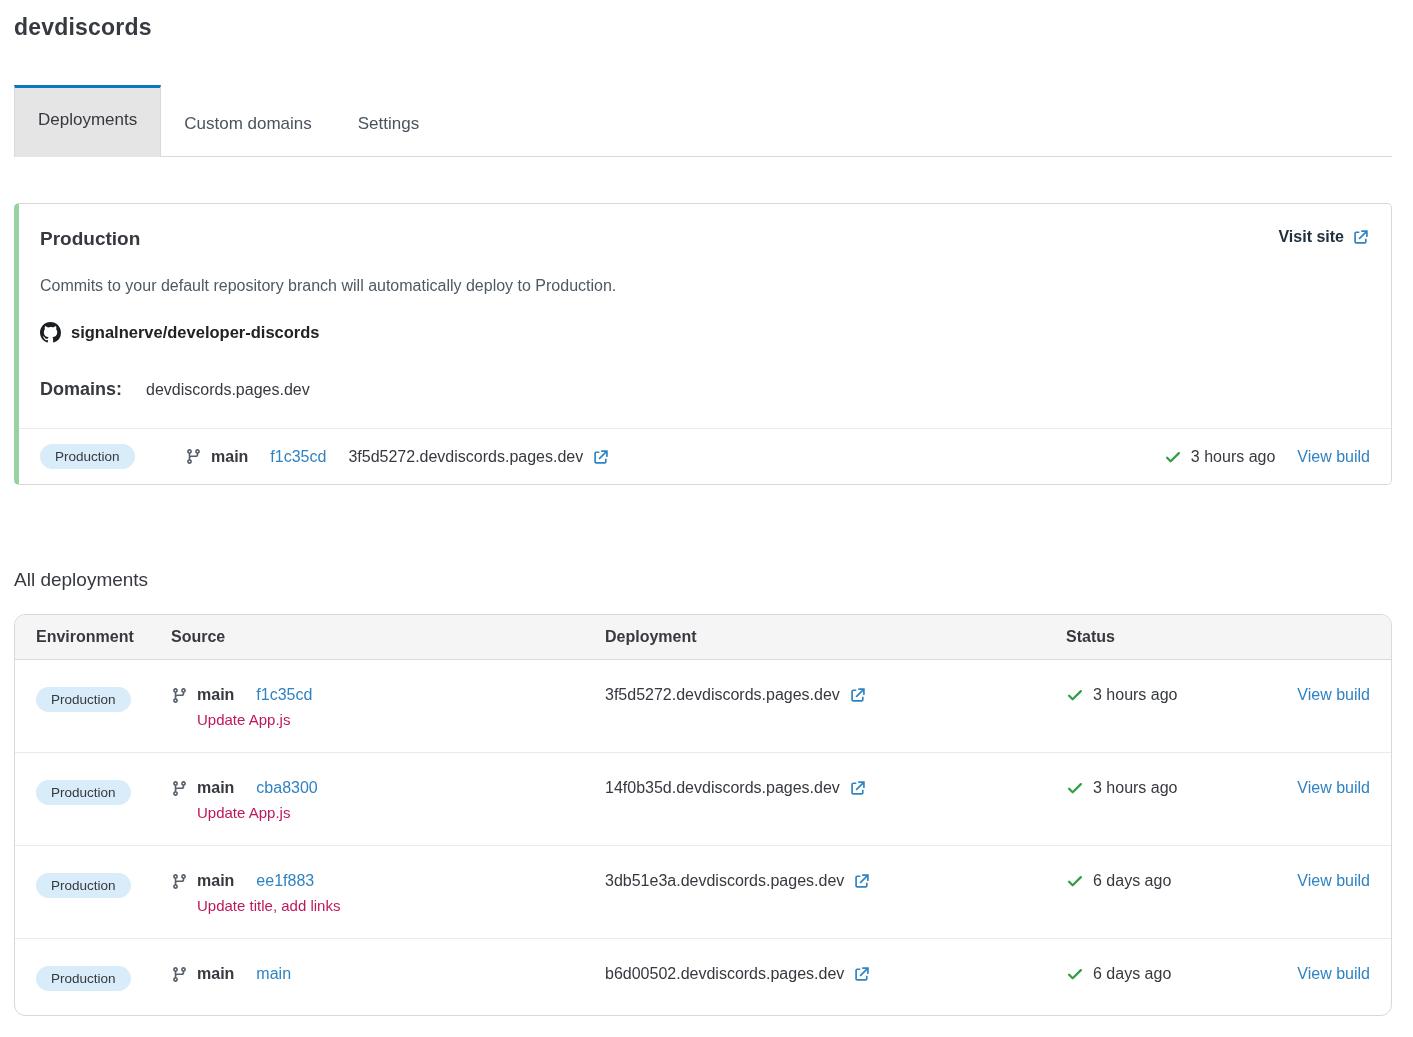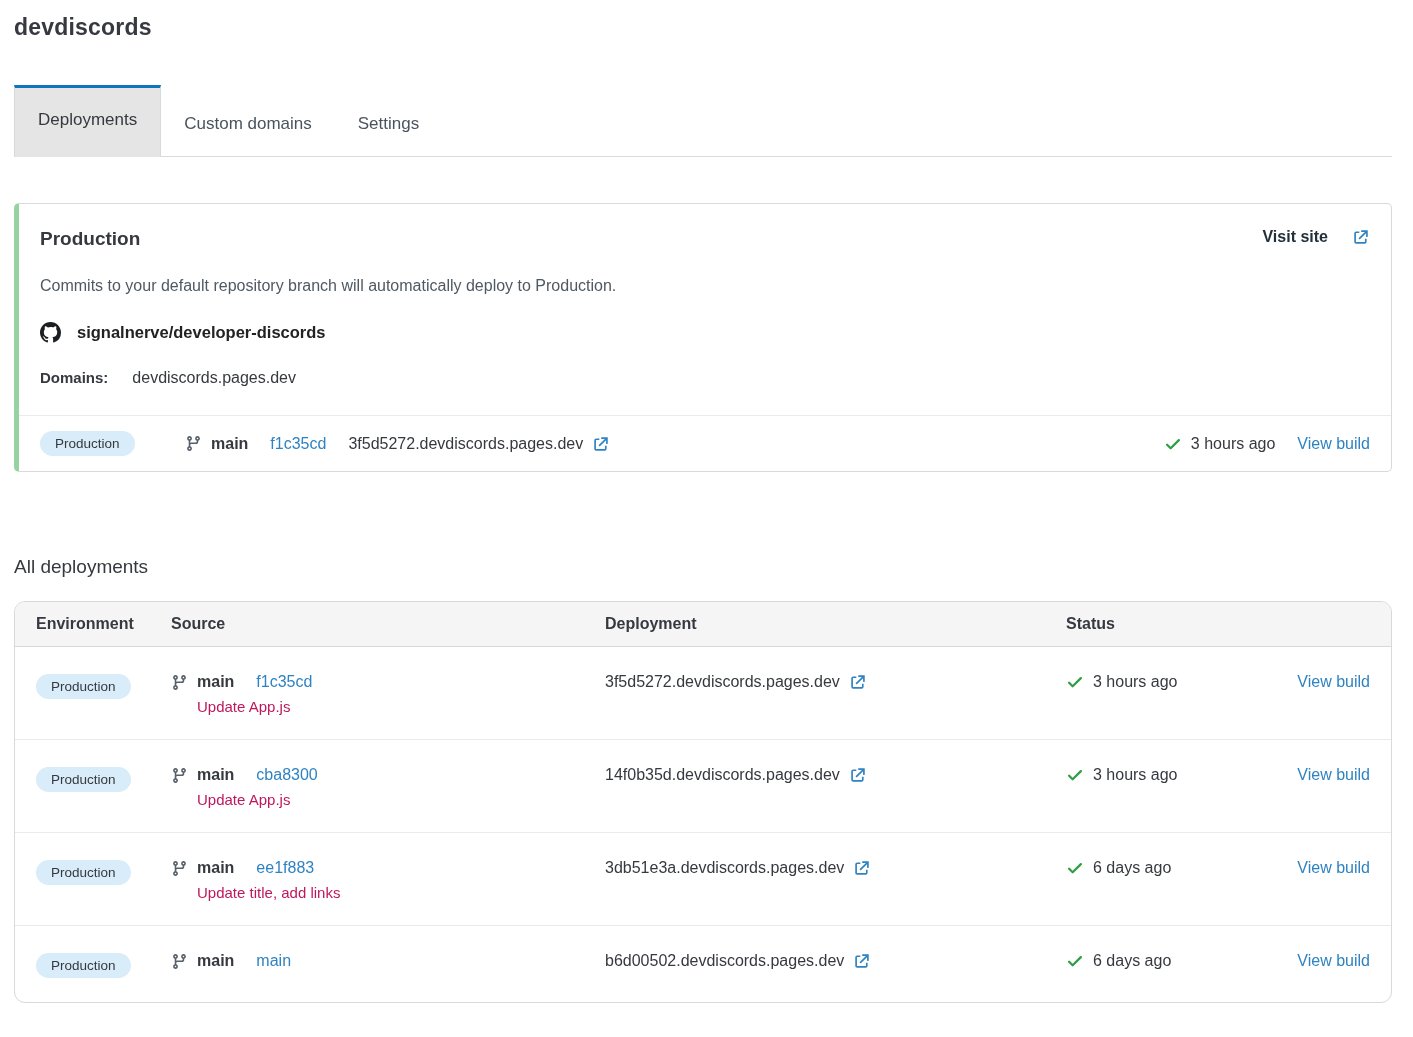--- a/index.html
+++ b/index.html
@@ -34,26 +34,26 @@
   
   .prod-card {
     margin-top: 46px;
     border: 1px solid var(--border, #d9d9d9);
     border-left: 5px solid var(--stripe, #96d3a0);
     border-radius: 5px;
   }
   .prod-card-body { padding: 24px 21px 28px; }
   .card-head { display: flex; justify-content: space-between; align-items: flex-start; margin-bottom: 27px; }
   .card-title { font-size: 19px; font-weight: 700; }
-  .visit-site { display: inline-flex; align-items: center; gap: 24px; font-weight: 700; font-size: 16px; color: #22283a; color: #22303c; text-decoration: none; cursor: pointer; }
+  .visit-site { display: inline-flex; align-items: center; gap: 8px; font-weight: 700; font-size: 16px; color: #22283a; color: #22303c; text-decoration: none; cursor: pointer; }
   .desc { color: var(--muted, #4f5962); margin-bottom: 27px; font-size: 16px; }
-  .repo-row { display: flex; align-items: center; gap: 16px; margin-bottom: 26px; }
+  .repo-row { display: flex; align-items: center; gap: 10px; margin-bottom: 36px; }
   .repo-name { font-weight: 700; font-size: 16.5px; color: #222; }
   .domains-row { display: flex; align-items: baseline; gap: 24px; }
-  .domains-label { font-size: 15px; font-weight: 700; color: var(--text, #36393f); }
+  .domains-label { font-size: 18px; font-weight: 700; color: var(--text, #36393f); }
   .domains-value { font-size: 16px; color: var(--text, #36393f); }
 
   .prod-row {
     border-top: 1px solid var(--rowline, #eaeaea);
     display: grid;
     grid-template-columns: 145px 1fr auto;
     align-items: center;
     padding: 14px 21px;
     min-height: 56px;
   }

